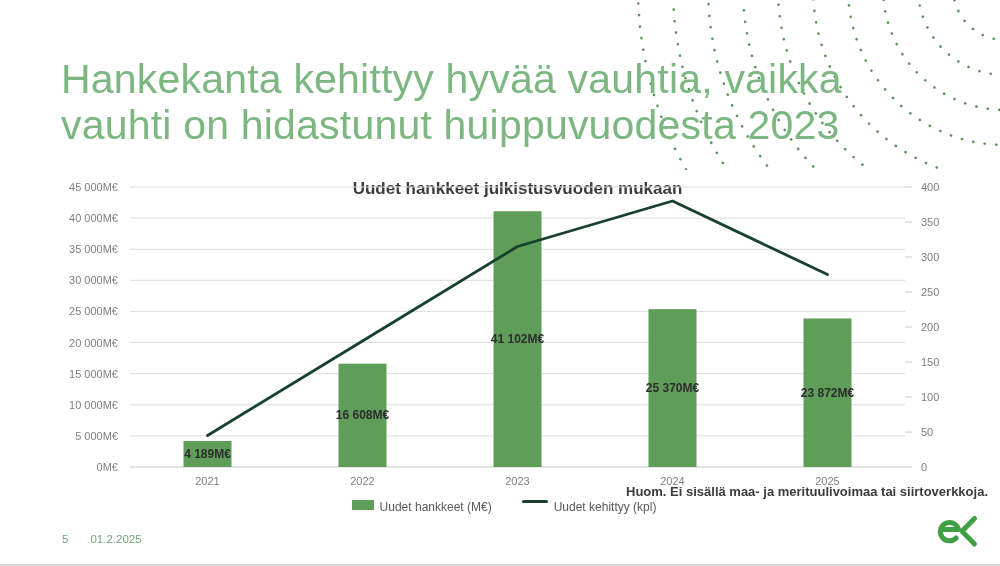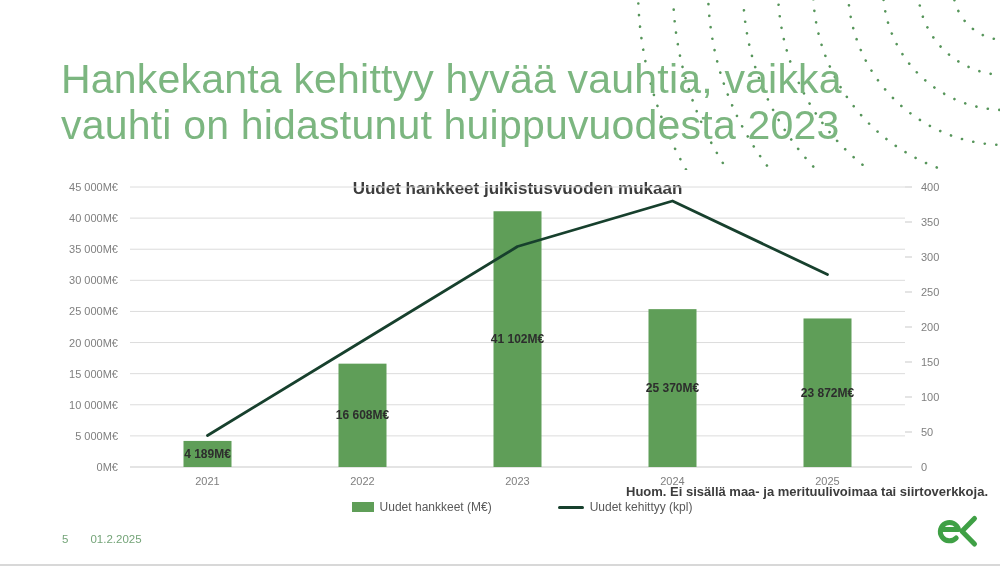--- a/index.html
+++ b/index.html
@@ -20,21 +20,21 @@
   }
   #chart-svg { position:absolute; left:0; top:0; width:1000px; height:566px; }
   #chart-svg text { font-family:"Liberation Sans", sans-serif; }
   .tick-label { font-size:11px; fill:#7f7f7f; }
   .bar-label  { font-size:12px; font-weight:bold; fill:#2d2d2d; }
   .legend {
     position:absolute; left:130px; top:500px; width:748px;
     display:flex; justify-content:center; align-items:center; gap:30px;
     font-size:12px; color:#595959;
   }
-  .legend-item { display:flex; align-items:center; gap:6px;margin-left:36px; }
+  .legend-item { display:flex; align-items:flex-start; gap:6px; }
   .swatch-bar  { display:inline-block; width:22px; height:10px; }
   .swatch-line { display:inline-block; width:26px; height:3px; border-radius:2px; }
   .footnote {
     position:absolute; right:12px; top:484px;
     font-size:13px; font-weight:700; color:#3c3c3c;
   }
   .footer {
     position:absolute; left:62px; top:533px;
     display:flex; gap:22px; font-size:11.5px; color:#74a478;
   }

